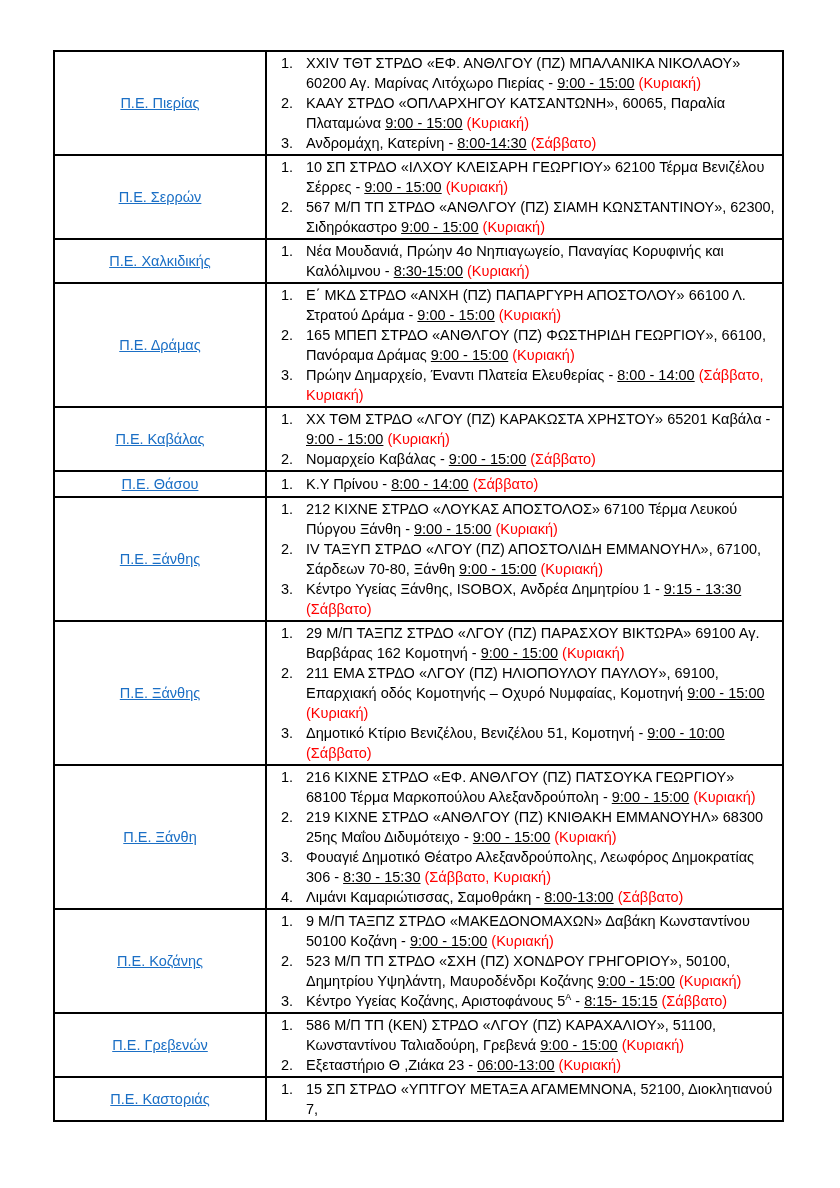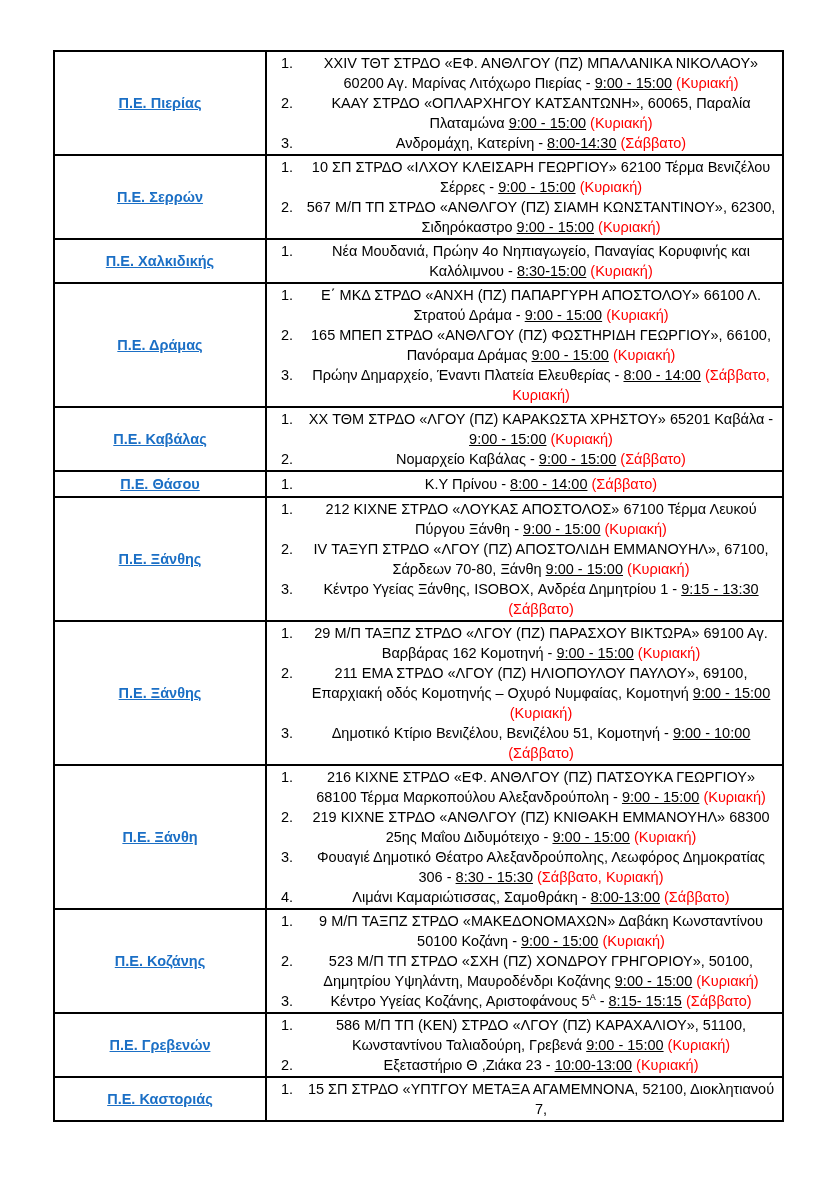--- a/index.html
+++ b/index.html
@@ -21,29 +21,29 @@
   table.doc-table{
     position:absolute;left:53px;top:50px;width:731px;
     border-collapse:collapse;table-layout:fixed;
     font-size:14.5px;line-height:20px;
   }
   col.c-label{width:212px;}
   td{border:2px solid var(--border-color);vertical-align:middle;}
   td.label-cell{text-align:center;padding:2px 6px;}
   td.content-cell{padding:1px 6px 1px 12px;}
   .region-link{
-    color:var(--region-link);font-weight:bold;text-decoration:underline;cursor:pointer;margin-top:16px;
+    color:var(--region-link);font-weight:normal;text-decoration:underline;cursor:pointer;margin-top:16px;
   }
   tr.section td{background:var(--section-bg);}
   .section-label{
     color:var(--section-text);font-weight:bold;text-decoration:underline;
     display:inline-block;
   }
   ol.items{list-style:none;counter-reset:n;margin:0;padding:0;}
-  ol.items li{counter-increment:n;position:relative;padding-left:27px;text-align:center;}
+  ol.items li{counter-increment:n;position:relative;padding-left:27px;}
   ol.items li::before{content:counter(n) ".";position:absolute;left:2px;}
   .seg-time{text-decoration:underline;}
   .seg-day{color:var(--day-red);}
   sup.seg-sup{font-size:9px;line-height:0;}
 </style>
 </head>
 <body>
 
 <div class="page">
   <table class="doc-table">
@@ -145,21 +145,21 @@
               <li><span class="seg-plain">523 Μ/Π ΤΠ ΣΤΡΔΟ «ΣΧΗ (ΠΖ) ΧΟΝΔΡΟΥ ΓΡΗΓΟΡΙΟΥ», 50100, Δημητρίου Υψηλάντη, Μαυροδένδρι Κοζάνης </span><span class="seg-time">9:00 - 15:00</span><span class="seg-plain"> </span><span class="seg-day">(Κυριακή)</span></li>
               <li><span class="seg-plain">Κέντρο Υγείας Κοζάνης, Αριστοφάνους 5</span><sup class="seg-sup">Α</sup><span class="seg-plain"> - </span><span class="seg-time">8:15- 15:15</span><span class="seg-plain"> </span><span class="seg-day">(Σάββατο)</span></li>
             </ol>
           </td>
         </tr>
         <tr>
           <td class="label-cell"><span class="region-link">Π.Ε. Γρεβενών</span></td>
           <td class="content-cell">
             <ol class="items">
               <li><span class="seg-plain">586 Μ/Π ΤΠ (ΚΕΝ) ΣΤΡΔΟ «ΛΓΟΥ (ΠΖ) ΚΑΡΑΧΑΛΙΟΥ», 51100, Κωνσταντίνου Ταλιαδούρη, Γρεβενά </span><span class="seg-time">9:00 - 15:00</span><span class="seg-plain"> </span><span class="seg-day">(Κυριακή)</span></li>
-              <li><span class="seg-plain">Εξεταστήριο Θ ,Ζιάκα 23 - </span><span class="seg-time">10:00-13:00</span><span class="seg-plain"> </span><span class="seg-day">(Κυριακή)</span></li>
+              <li><span class="seg-plain">Εξεταστήριο Θ ,Ζιάκα 23 - </span><span class="seg-time">06:00-13:00</span><span class="seg-plain"> </span><span class="seg-day">(Κυριακή)</span></li>
             </ol>
           </td>
         </tr>
         <tr>
           <td class="label-cell"><span class="region-link">Π.Ε. Καστοριάς</span></td>
           <td class="content-cell">
             <ol class="items">
               <li><span class="seg-plain">15 ΣΠ ΣΤΡΔΟ «ΥΠΤΓΟΥ ΜΕΤΑΞΑ ΑΓΑΜΕΜΝΟΝΑ, 52100, Διοκλητιανού 7,</span></li>
             </ol>
           </td>

